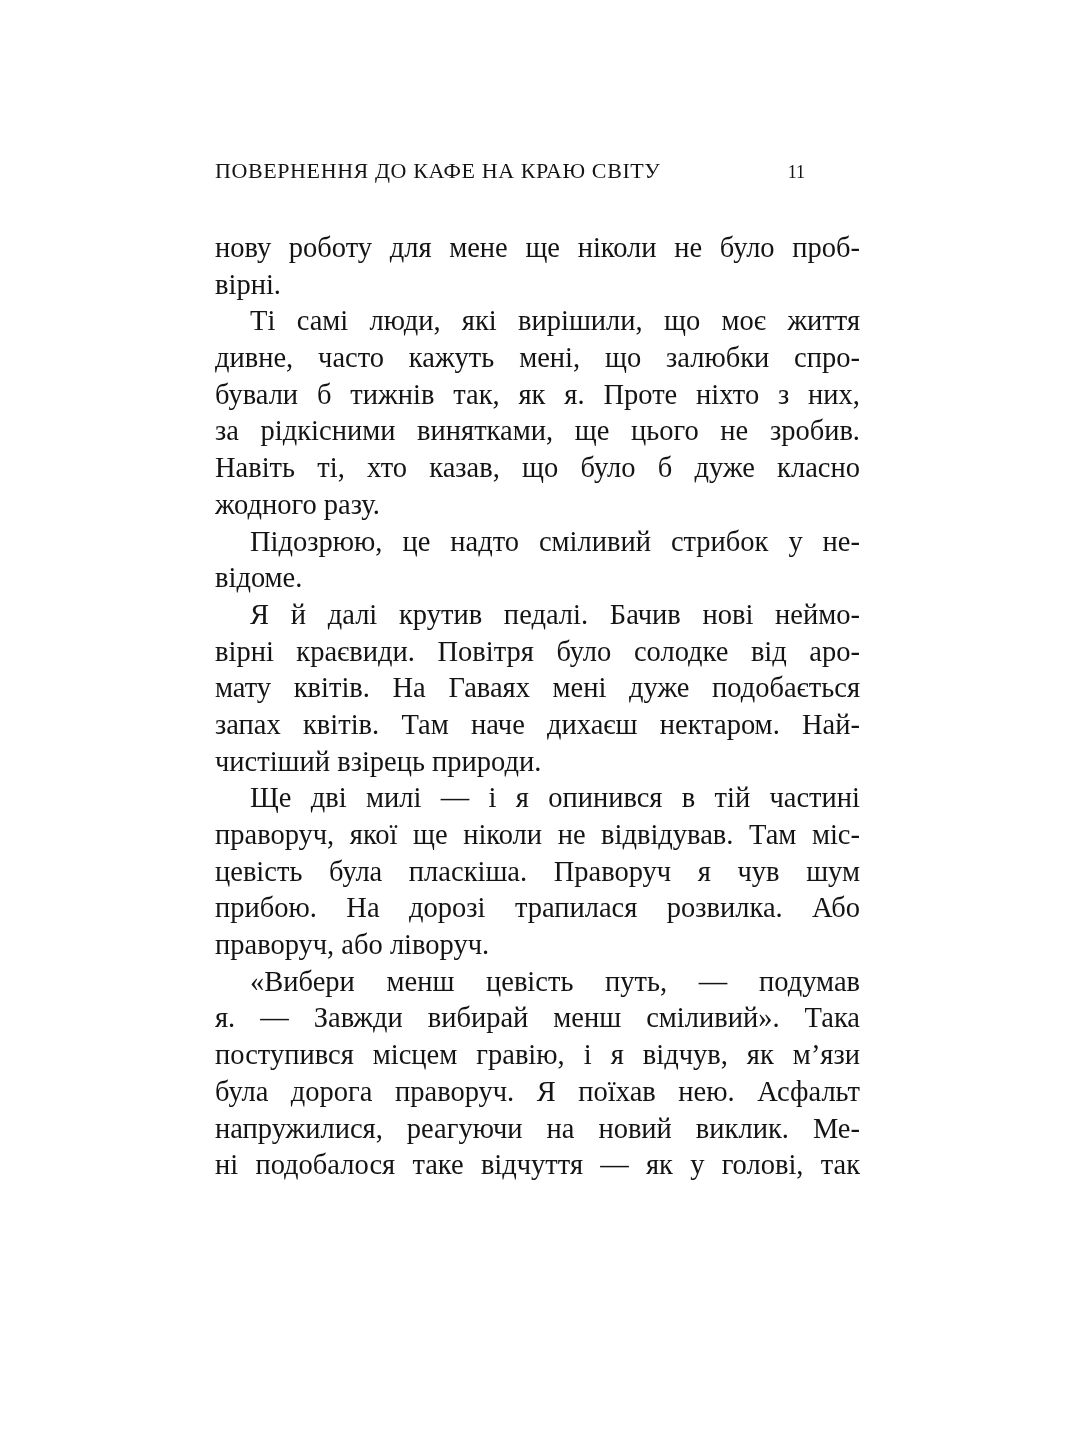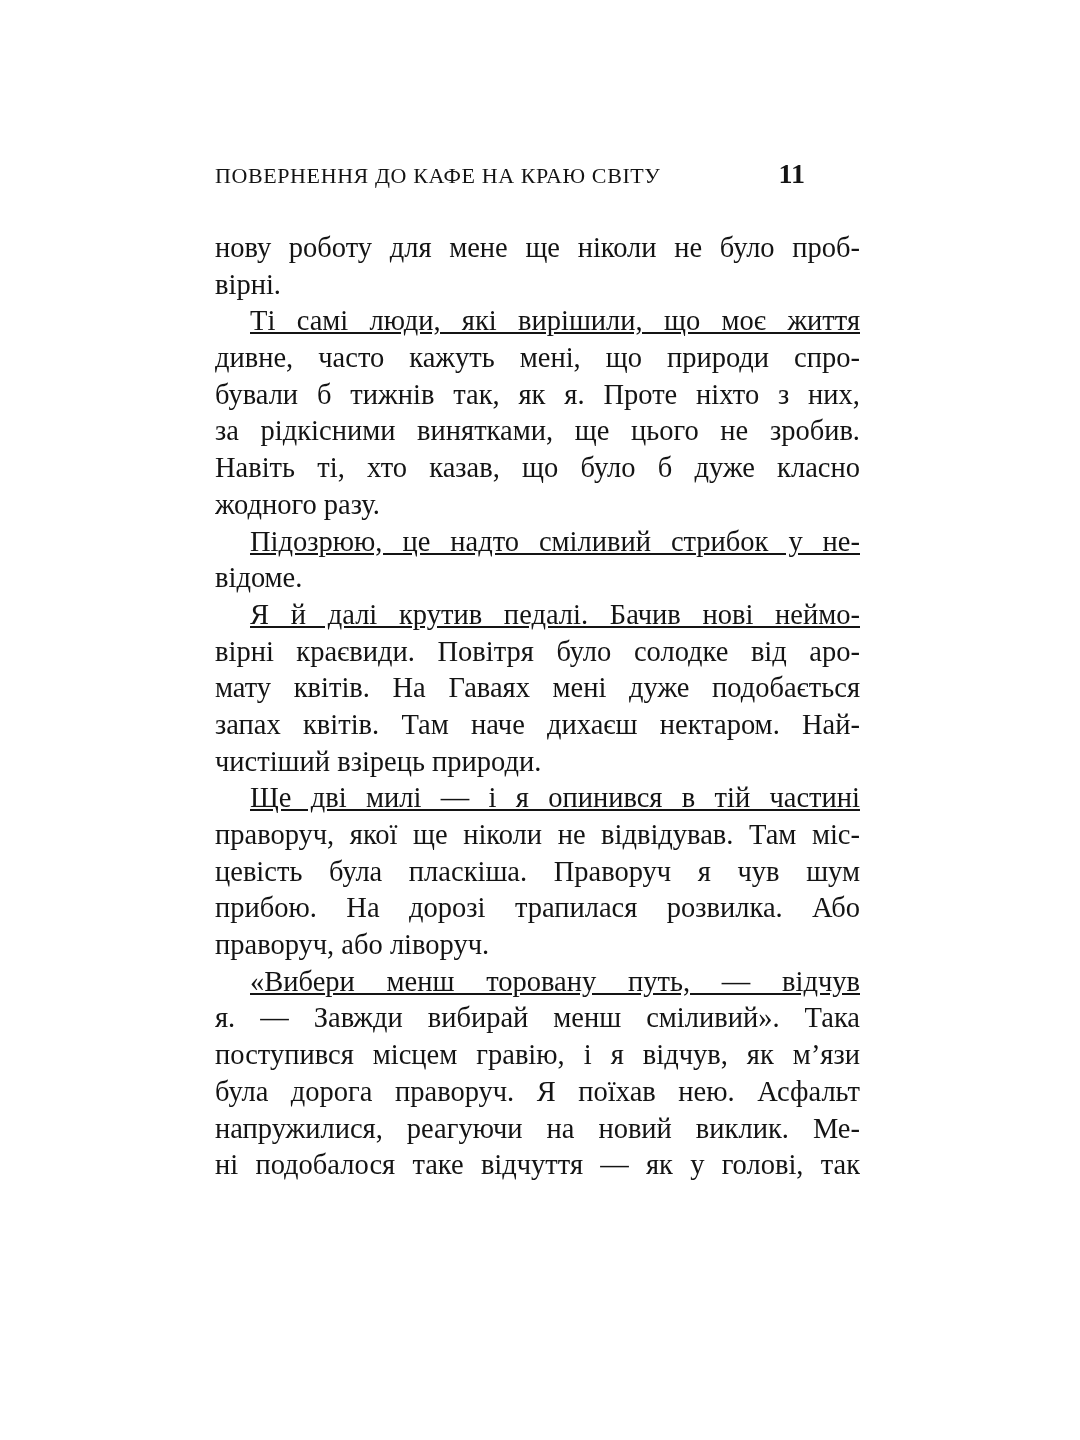--- a/index.html
+++ b/index.html
@@ -25,22 +25,22 @@
     display: flex;
     justify-content: space-between;
     align-items: baseline;
   }
   .running-head .title {
     font-size: 22px;
     letter-spacing: 0.6px;
     white-space: nowrap;
   }
   .running-head .pagenum {
-    font-size: 28px;
-    font-weight: bold;
+    font-size: 18px;
+    font-weight: normal;
     padding-right: 55px;
   }
   .body-text {
     position: absolute;
     left: 215px;
     top: 230px;
     width: 645px;
     font-size: 28.5px;
     line-height: 36.7px;
   }
@@ -48,55 +48,54 @@
     height: 36.7px;
     overflow: hidden;
     text-align: justify;
     text-align-last: justify;
   }
   .ln.end {
     text-align-last: left;
   }
   .ln.indent {
     padding-left: 35px;
-    text-decoration: underline;
   }
 </style>
 </head>
 <body>
 
 <div class="page">
 
   <div class="running-head">
     <span class="title">ПОВЕРНЕННЯ ДО КАФЕ НА КРАЮ СВІТУ</span>
     <span class="pagenum">11</span>
   </div>
 
   <div class="body-text">
     <div class="ln">нову роботу для мене ще ніколи не було проб-</div>
     <div class="ln end">вірні.</div>
     <div class="ln indent">Ті самі люди, які вирішили, що моє життя</div>
-    <div class="ln">дивне, часто кажуть мені, що природи спро-</div>
+    <div class="ln">дивне, часто кажуть мені, що залюбки спро-</div>
     <div class="ln">бували б тижнів так, як я. Проте ніхто з них,</div>
     <div class="ln">за рідкісними винятками, ще цього не зробив.</div>
     <div class="ln">Навіть ті, хто казав, що було б дуже класно</div>
     <div class="ln end">жодного разу.</div>
     <div class="ln indent">Підозрюю, це надто сміливий стрибок у не-</div>
     <div class="ln end">відоме.</div>
     <div class="ln indent">Я й далі крутив педалі. Бачив нові неймо-</div>
     <div class="ln">вірні краєвиди. Повітря було солодке від аро-</div>
     <div class="ln">мату квітів. На Гаваях мені дуже подобається</div>
     <div class="ln">запах квітів. Там наче дихаєш нектаром. Най-</div>
     <div class="ln end">чистіший взірець природи.</div>
     <div class="ln indent">Ще дві милі — і я опинився в тій частині</div>
     <div class="ln">праворуч, якої ще ніколи не відвідував. Там міс-</div>
     <div class="ln">цевість була пласкіша. Праворуч я чув шум</div>
     <div class="ln">прибою. На дорозі трапилася розвилка. Або</div>
     <div class="ln end">праворуч, або ліворуч.</div>
-    <div class="ln indent">«Вибери менш торовану путь, — відчув</div>
+    <div class="ln indent">«Вибери менш цевість путь, — подумав</div>
     <div class="ln">я. — Завжди вибирай менш сміливий». Така</div>
     <div class="ln">поступився місцем гравію, і я відчув, як м’язи</div>
     <div class="ln">була дорога праворуч. Я поїхав нею. Асфальт</div>
     <div class="ln">напружилися, реагуючи на новий виклик. Ме-</div>
     <div class="ln">ні подобалося таке відчуття — як у голові, так</div>
   </div>
 
 </div>
 
 </body></html>

